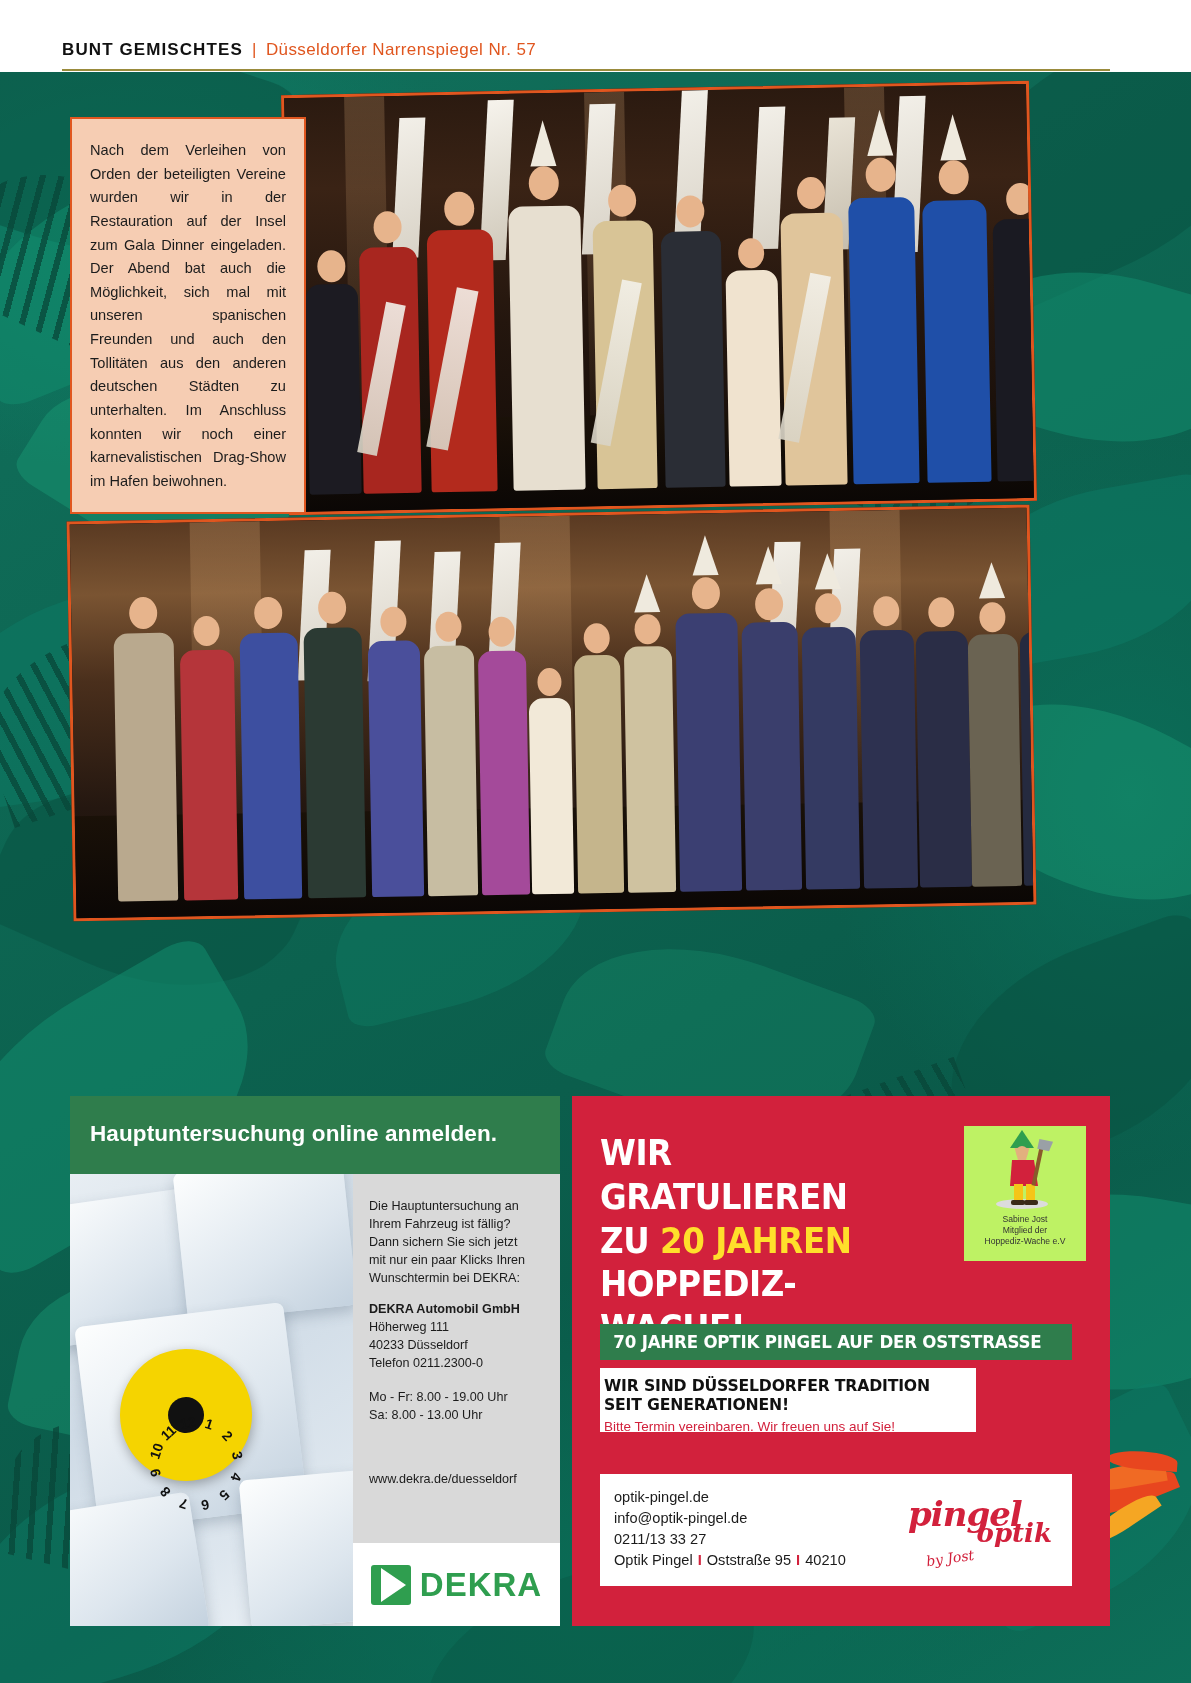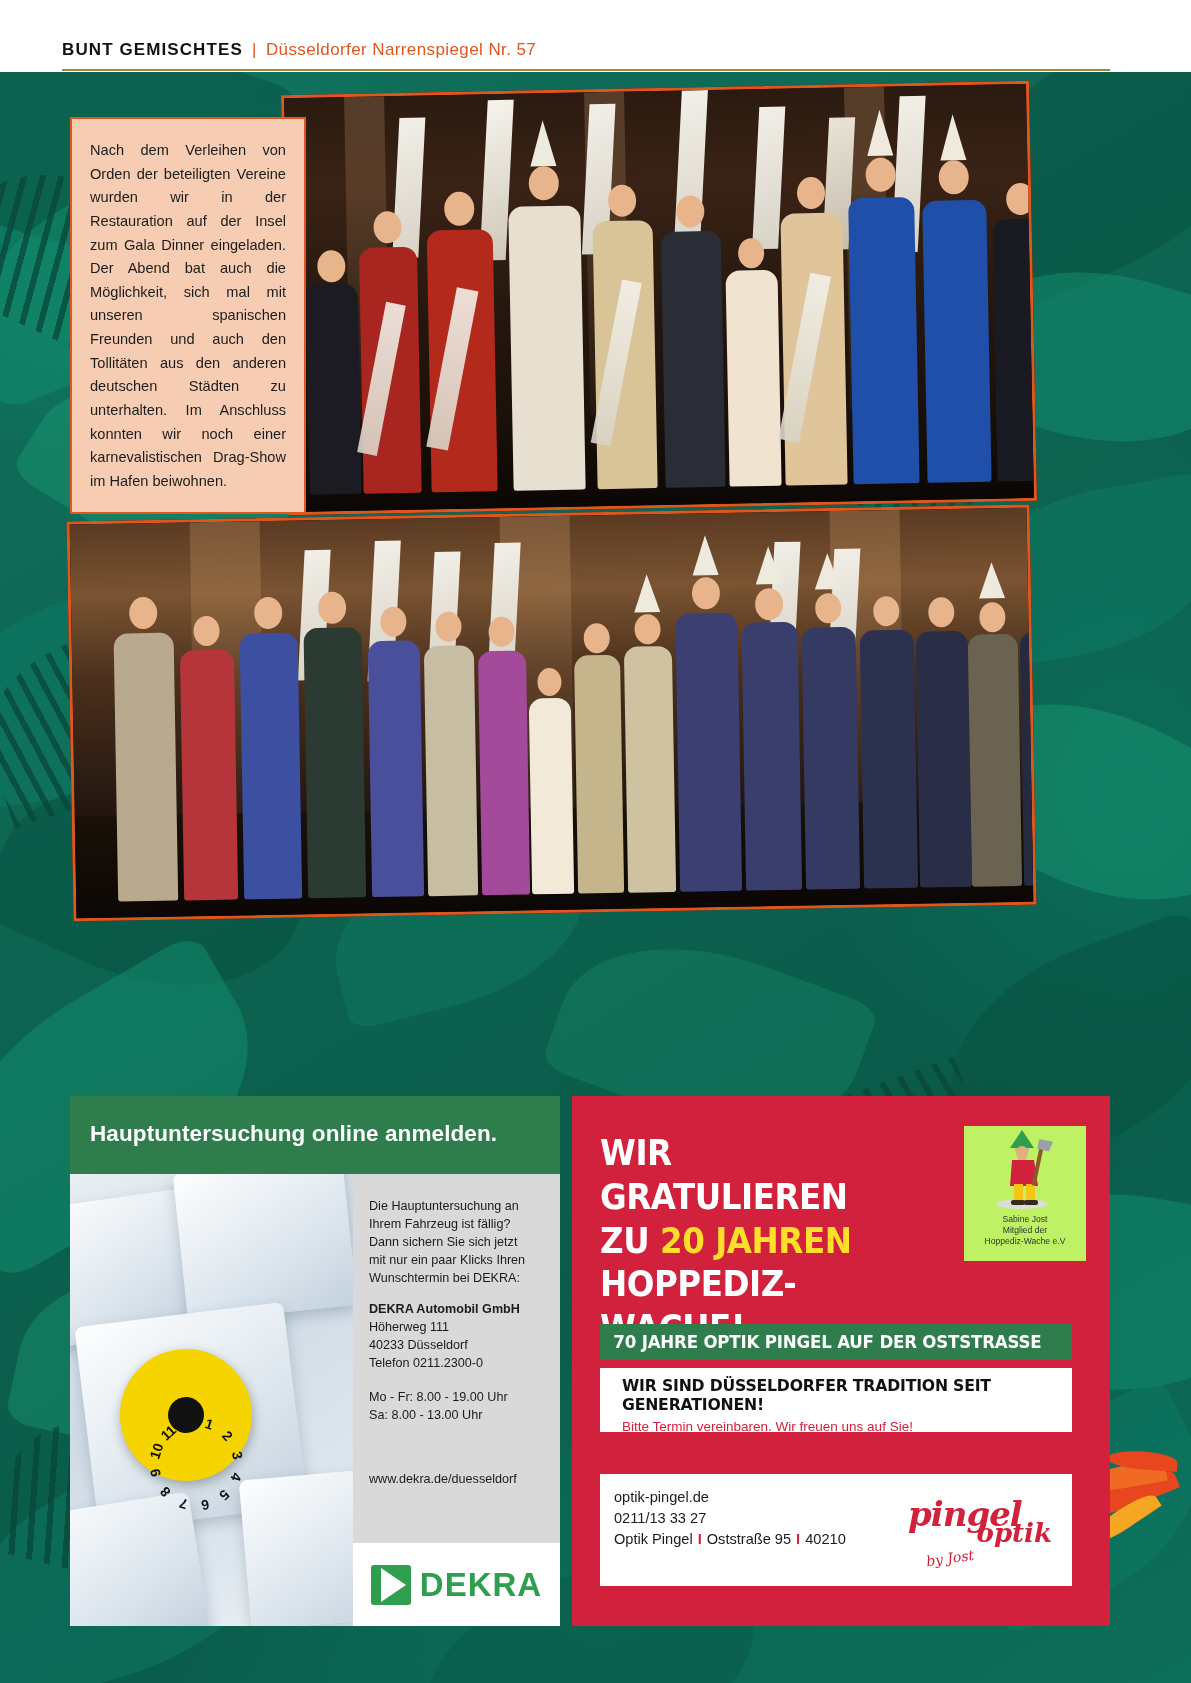--- a/index.html
+++ b/index.html
@@ -354,23 +354,23 @@
     font-weight: bold;
     font-size: 17.5px;
     padding-left: 14px;
     letter-spacing: -.2px;
     transform: scaleX(.95);
     transform-origin: left center;
   }
   #band-white {
     position: absolute;
     left: 28px; top: 272px;
-    width: 472px; height: 64px;
+    width: 376px; height: 64px;
     background: #fff;
-    padding: 8px 0 0 22px;
+    padding: 8px 0 0 4px;
     box-sizing: border-box;
   }
   #band-white .l1 {
     color: #111;
     font-family: "DejaVu Sans", sans-serif;
     font-weight: bold;
     font-size: 16.5px;
     letter-spacing: -.2px;
     transform: scaleX(.95);
     transform-origin: left center;
@@ -698,20 +698,21 @@
     <span>70 JAHRE OPTIK PINGEL AUF DER OSTSTRASSE</span>
   </div>
 
   <div id="band-white">
     <div class="l1">WIR SIND DÜSSELDORFER TRADITION SEIT GENERATIONEN!</div>
     <div class="l2">Bitte Termin vereinbaren. Wir freuen uns auf Sie!</div>
   </div>
 
   <div id="contact">
     <div class="line">optik-pingel.de</div>
+    <div class="line">info@optik-pingel.de</div>
     <div class="line">0211/13 33 27</div>
     <div class="line">
       <span>Optik Pingel</span><span class="sep">I</span><span>Oststraße 95</span><span class="sep">I</span><span>40210</span>
     </div>
     <div id="pingel-logo">
       <span class="p1">pingel</span>
       <span class="p2">optik</span>
       <span class="p3">by Jost</span>
     </div>
   </div>

